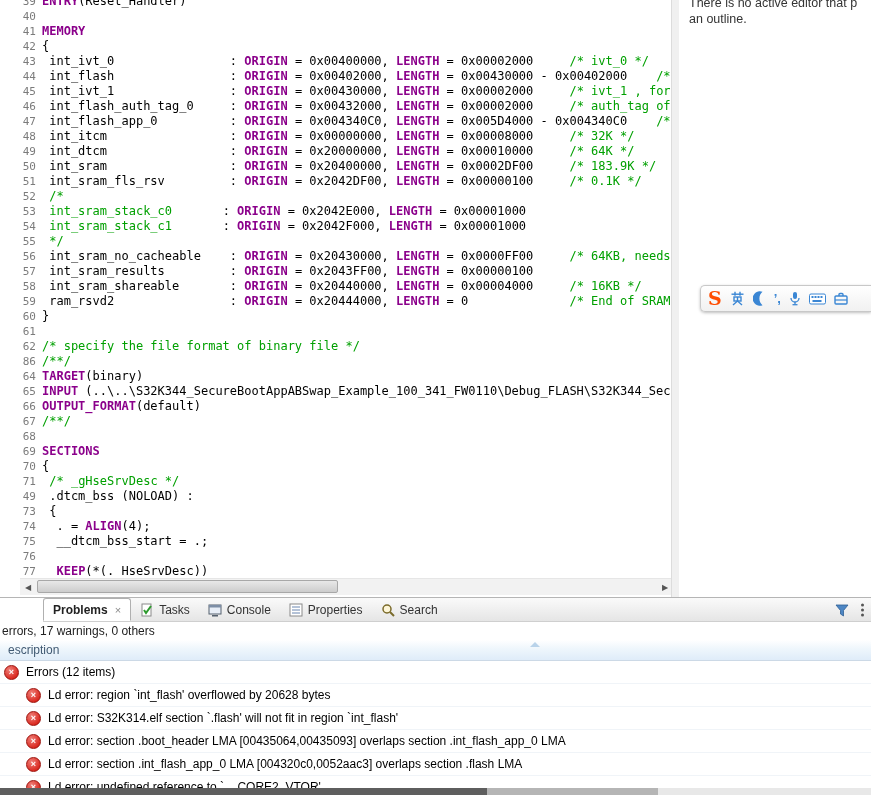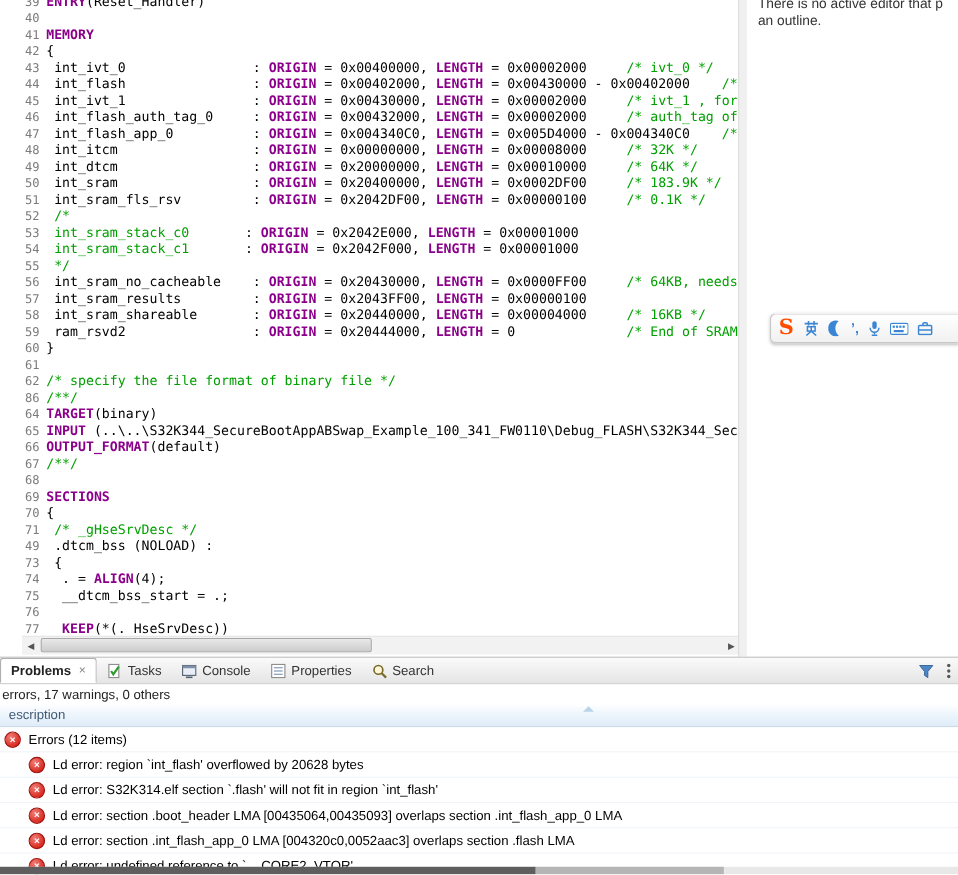--- a/index.html
+++ b/index.html
@@ -37,21 +37,21 @@
   
   #ime-bar{position:absolute;left:700px;top:285px;width:171px;height:27px;z-index:6;
            background:linear-gradient(#ffffff,#f1f1f1);border:1px solid #c8c8c8;border-right:none;
            border-radius:5px 0 0 5px;box-shadow:0 1px 3px rgba(0,0,0,.25);
            display:flex;align-items:center;gap:8px;padding:0 7px;box-sizing:border-box;}
   #sogou-logo{font-family:"DejaVu Serif",serif;font-weight:bold;font-size:19px;color:#ff4d00;line-height:1;}
   #ime-punct{color:#3a86d4;font-weight:bold;font-size:13px;line-height:1;}
 
   
   #bottom{position:absolute;left:0;top:597px;width:871px;height:198px;background:#fff;border-top:1px solid #b5b5b5;box-sizing:border-box;}
-  #tabbar{position:relative;height:24px;background:linear-gradient(#fafafa,#e5e5e5);border-bottom:1px solid #cfcfcf;box-sizing:border-box;display:flex;align-items:flex-end;}
+  #tabbar{position:relative;height:24px;background:linear-gradient(#fafafa,#e5e5e5);border-bottom:1px solid #cfcfcf;box-sizing:border-box;display:flex;align-items:flex-end;margin-left:43px;}
   .tab{height:23px;display:flex;align-items:center;padding:0 9px;font-size:12px;color:#333;box-sizing:border-box;}
   .tab.selected{background:#fff;border:1px solid #b0b0b0;border-bottom:1px solid #fff;border-radius:3px 3px 0 0;font-weight:bold;color:#222;}
   .tab .close{margin-left:7px;color:#8a8a8a;font-size:11px;font-weight:normal;}
   .tab .ticon{margin-right:5px;display:inline-flex;}
   #tab-actions{position:absolute;right:6px;top:5px;display:flex;gap:11px;align-items:center;}
 
   #summary{height:18px;line-height:18px;font-size:12px;color:#222;padding-left:2px;background:#fff;}
   #colheader{position:relative;height:21px;line-height:21px;font-size:12px;color:#415a73;padding-left:8px;
              background:linear-gradient(#ffffff,#eef6fc 45%,#dfecf9);border-bottom:1px solid #ccd9e6;box-sizing:border-box;}
   #sort-arrow{position:absolute;left:530px;top:2px;width:0;height:0;

